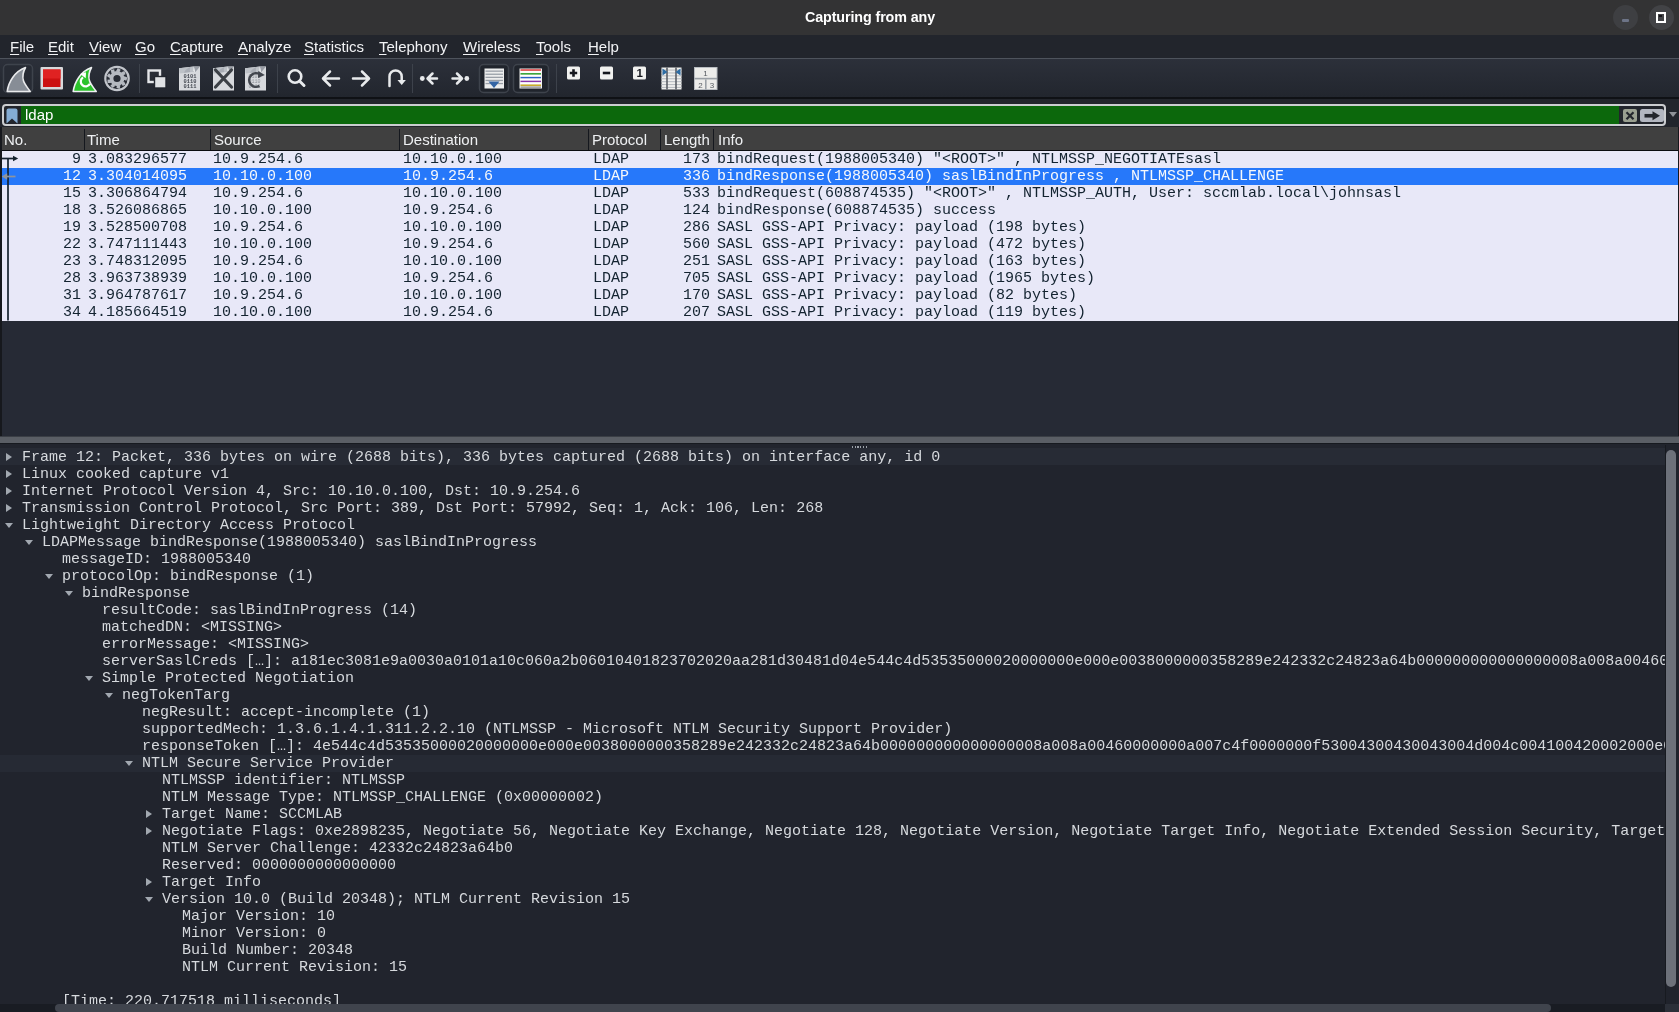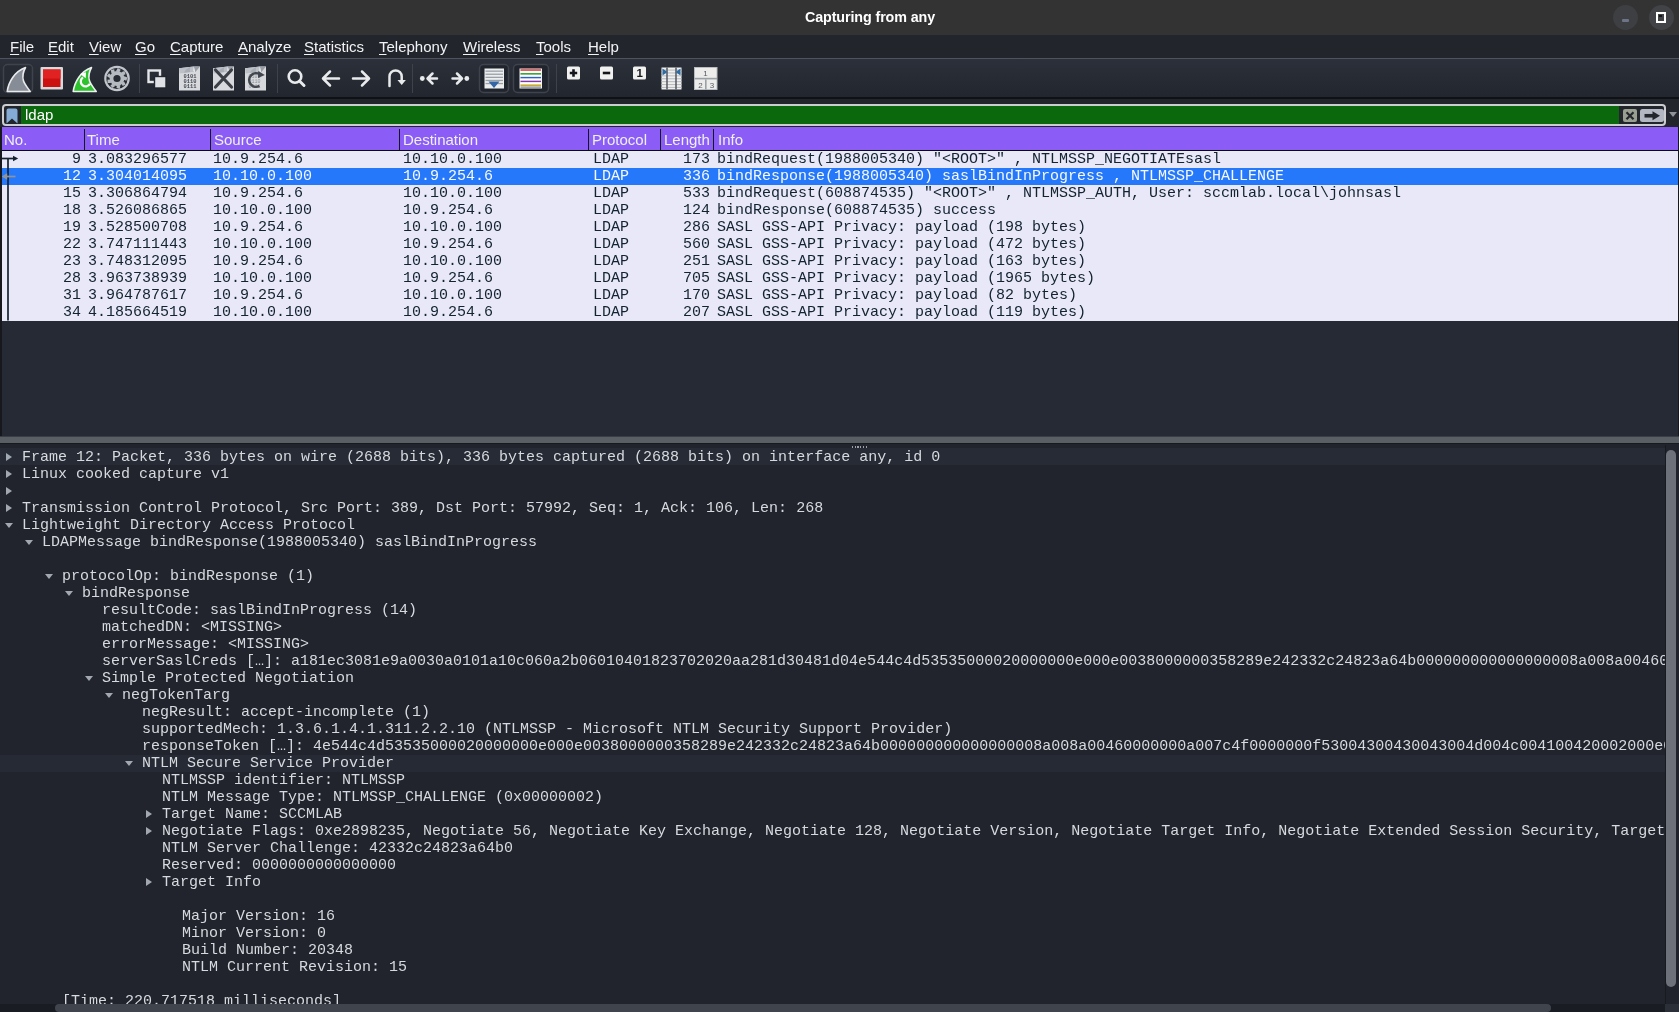--- a/index.html
+++ b/index.html
@@ -15,21 +15,21 @@
 #menu u{text-decoration-thickness:1px;text-underline-offset:2px}
 
 #tools{left:0;top:58px;width:1679px;height:39px;background:linear-gradient(#2c303a,#22262e);border-top:1px solid #4e535c}
 .tsep{position:absolute;top:5px;width:1px;height:29px;background:#3d424b}
 
 #frow{left:0;top:97px;width:1679px;height:30px;background:#22252c;border-top:2px solid #0f1115}
 #fbox{position:absolute;left:2px;top:5px;width:1664px;height:22px;border:2px solid #cbcdd0;border-radius:4px;background:#22252c}
 #fgreen{position:absolute;left:17px;top:0px;width:1598px;height:18px;background:#0c680c}
 #ftext{position:absolute;left:21px;top:0px;color:#fff;font-size:15px;line-height:18px}
 
-#phead{left:0;top:127px;width:1679px;height:24px;background:#8b5cf6;border-bottom:1px solid #0a0c10;color:#eef0f2;font-size:15px}
+#phead{left:0;top:127px;width:1679px;height:24px;background:#404040;border-bottom:1px solid #0a0c10;color:#eef0f2;font-size:15px}
 #phead span{position:absolute;top:4px}
 .hsep{position:absolute;top:2px;width:1px;height:21px;background:#15181e}
 
 #rows{left:0;top:151px;width:1679px;height:170px;background:#e8e8f8}
 .prow{position:absolute;left:0;width:1677.5px;height:17px;color:#132330}
 .prow span{position:absolute;top:0}
 .sel{background:#2678fa;color:#f6f8fb}
 .cno{left:0;width:81px;text-align:right}
 .ctime{left:88px}.csrc{left:213px}.cdst{left:403px}.cproto{left:593px}
 .clen{left:620px;width:90px;text-align:right}.cinfo{left:717px}
@@ -272,30 +272,32 @@
 <div class="abs" style="left:0;top:3px;width:1679px;height:17px;background:#272b35"></div>
 <div class="abs" style="left:0;top:310px;width:1679px;height:17px;background:#262a34"></div>
 <div class="dl" style="top:4px">
 <div class="tri-r" style="left:6px;top:4px"></div>
 <span style="left:22px">Frame 12: Packet, 336 bytes on wire (2688 bits), 336 bytes captured (2688 bits) on interface any, id 0</span></div>
 <div class="dl" style="top:21px">
 <div class="tri-r" style="left:6px;top:4px"></div>
 <span style="left:22px">Linux cooked capture v1</span></div>
 <div class="dl" style="top:38px">
 <div class="tri-r" style="left:6px;top:4px"></div>
-</div>
+<span style="left:22px">Internet Protocol Version 4, Src: 10.10.0.100, Dst: 10.9.254.6</span></div>
 <div class="dl" style="top:55px">
 <div class="tri-r" style="left:6px;top:4px"></div>
 <span style="left:22px">Transmission Control Protocol, Src Port: 389, Dst Port: 57992, Seq: 1, Ack: 106, Len: 268</span></div>
 <div class="dl" style="top:72px">
 <div class="tri-d" style="left:5px;top:6px"></div>
 <span style="left:22px">Lightweight Directory Access Protocol</span></div>
 <div class="dl" style="top:89px">
 <div class="tri-d" style="left:25px;top:6px"></div>
 <span style="left:42px">LDAPMessage bindResponse(1988005340) saslBindInProgress</span></div>
+<div class="dl" style="top:106px">
+<span style="left:62px">messageID: 1988005340</span></div>
 <div class="dl" style="top:123px">
 <div class="tri-d" style="left:45px;top:6px"></div>
 <span style="left:62px">protocolOp: bindResponse (1)</span></div>
 <div class="dl" style="top:140px">
 <div class="tri-d" style="left:65px;top:6px"></div>
 <span style="left:82px">bindResponse</span></div>
 <div class="dl" style="top:157px">
 <span style="left:102px">resultCode: saslBindInProgress (14)</span></div>
 <div class="dl" style="top:174px">
 <span style="left:102px">matchedDN: &lt;MISSING&gt;</span></div>
@@ -328,22 +330,25 @@
 <div class="dl" style="top:378px">
 <div class="tri-r" style="left:146px;top:4px"></div>
 <span style="left:162px">Negotiate Flags: 0xe2898235, Negotiate 56, Negotiate Key Exchange, Negotiate 128, Negotiate Version, Negotiate Target Info, Negotiate Extended Session Security, Target Type Domain</span></div>
 <div class="dl" style="top:395px">
 <span style="left:162px">NTLM Server Challenge: 42332c24823a64b0</span></div>
 <div class="dl" style="top:412px">
 <span style="left:162px">Reserved: 0000000000000000</span></div>
 <div class="dl" style="top:429px">
 <div class="tri-r" style="left:146px;top:4px"></div>
 <span style="left:162px">Target Info</span></div>
+<div class="dl" style="top:446px">
+<div class="tri-d" style="left:145px;top:6px"></div>
+<span style="left:162px">Version 10.0 (Build 20348); NTLM Current Revision 15</span></div>
 <div class="dl" style="top:463px">
-<span style="left:182px">Major Version: 16</span></div>
+<span style="left:182px">Major Version: 10</span></div>
 <div class="dl" style="top:480px">
 <span style="left:182px">Minor Version: 0</span></div>
 <div class="dl" style="top:497px">
 <span style="left:182px">Build Number: 20348</span></div>
 <div class="dl" style="top:514px">
 <span style="left:182px">NTLM Current Revision: 15</span></div>
 <div class="dl" style="top:548px">
 <span style="left:62px">[Time: 220.717518 milliseconds]</span></div>
 </div>
 <div class="abs" id="vtrack"></div>

